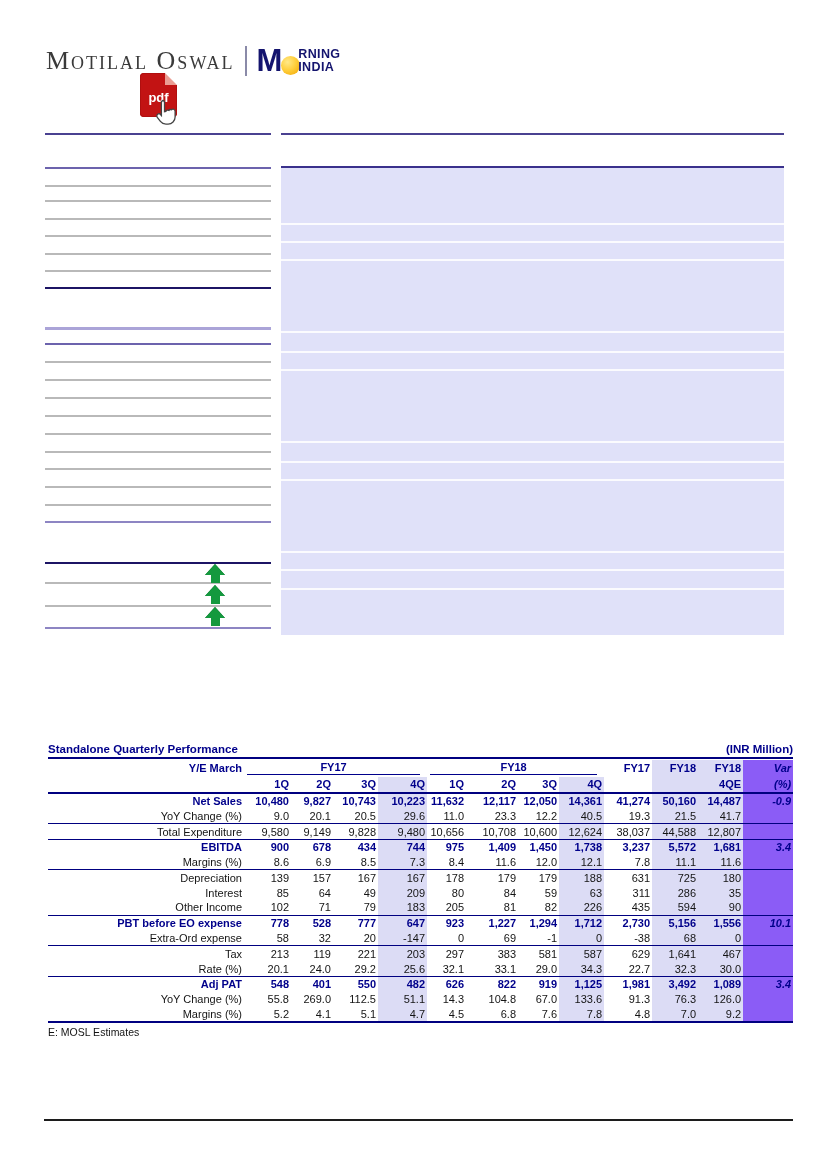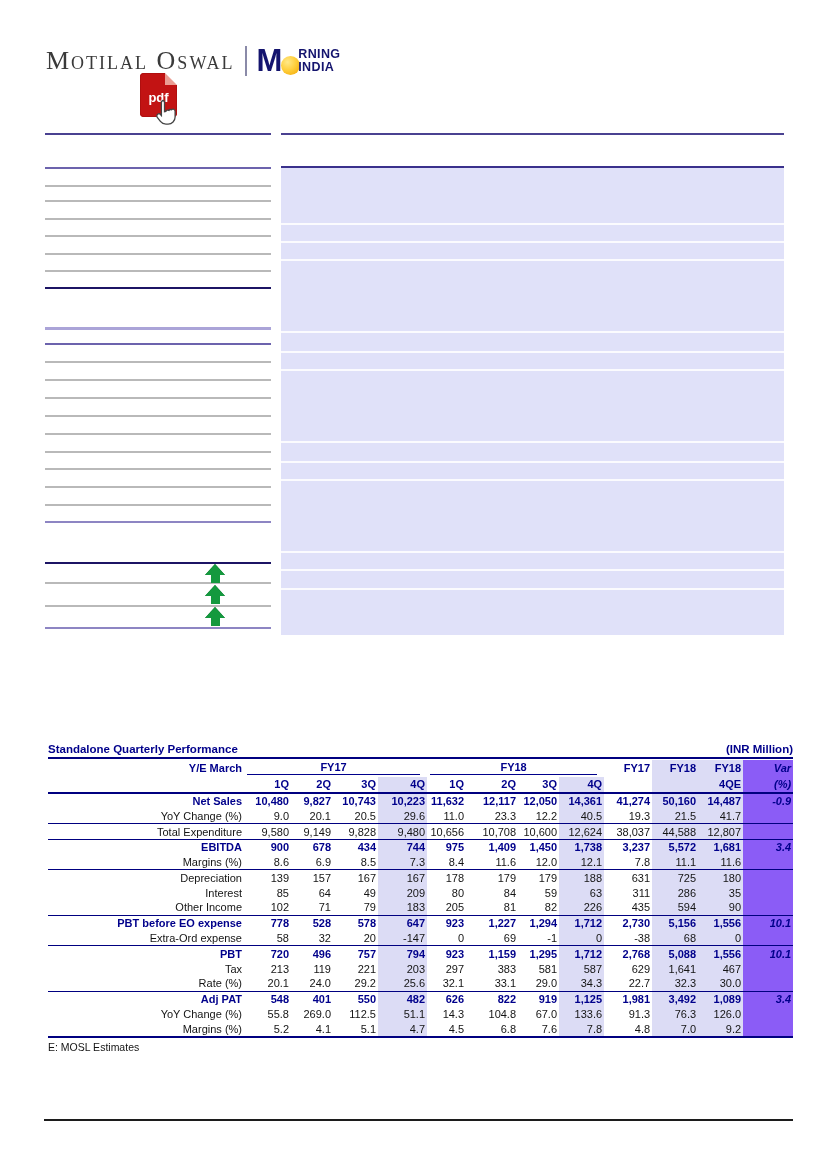--- a/index.html
+++ b/index.html
@@ -323,21 +323,21 @@
             <td class="bg-lav">226</td>
             <td>435</td>
             <td class="bg-lav">594</td>
             <td class="bg-lav">90</td>
             <td class="bg-gray"></td>
           </tr>
           <tr class="bold-row ">
             <td class="lbl">PBT before EO expense</td>
             <td>778</td>
             <td>528</td>
-            <td>578</td>
+            <td>777</td>
             <td class="bg-lav">647</td>
             <td>923</td>
             <td>1,227</td>
             <td>1,294</td>
             <td class="bg-lav">1,712</td>
             <td>2,730</td>
             <td class="bg-lav">5,156</td>
             <td class="bg-lav">1,556</td>
             <td class="bg-gray">10.1</td>
           </tr>
@@ -348,35 +348,20 @@
             <td>20</td>
             <td class="bg-lav">-147</td>
             <td>0</td>
             <td>69</td>
             <td>-1</td>
             <td class="bg-lav">0</td>
             <td>-38</td>
             <td class="bg-lav">68</td>
             <td class="bg-lav">0</td>
             <td class="bg-gray"></td>
-          </tr>
-          <tr class="bold-row ">
-            <td class="lbl">PBT</td>
-            <td>720</td>
-            <td>496</td>
-            <td>757</td>
-            <td class="bg-lav">794</td>
-            <td>923</td>
-            <td>1,159</td>
-            <td>1,295</td>
-            <td class="bg-lav">1,712</td>
-            <td>2,768</td>
-            <td class="bg-lav">5,088</td>
-            <td class="bg-lav">1,556</td>
-            <td class="bg-gray">10.1</td>
           </tr>
           <tr class="">
             <td class="lbl">Tax</td>
             <td>213</td>
             <td>119</td>
             <td>221</td>
             <td class="bg-lav">203</td>
             <td>297</td>
             <td>383</td>
             <td>581</td>

